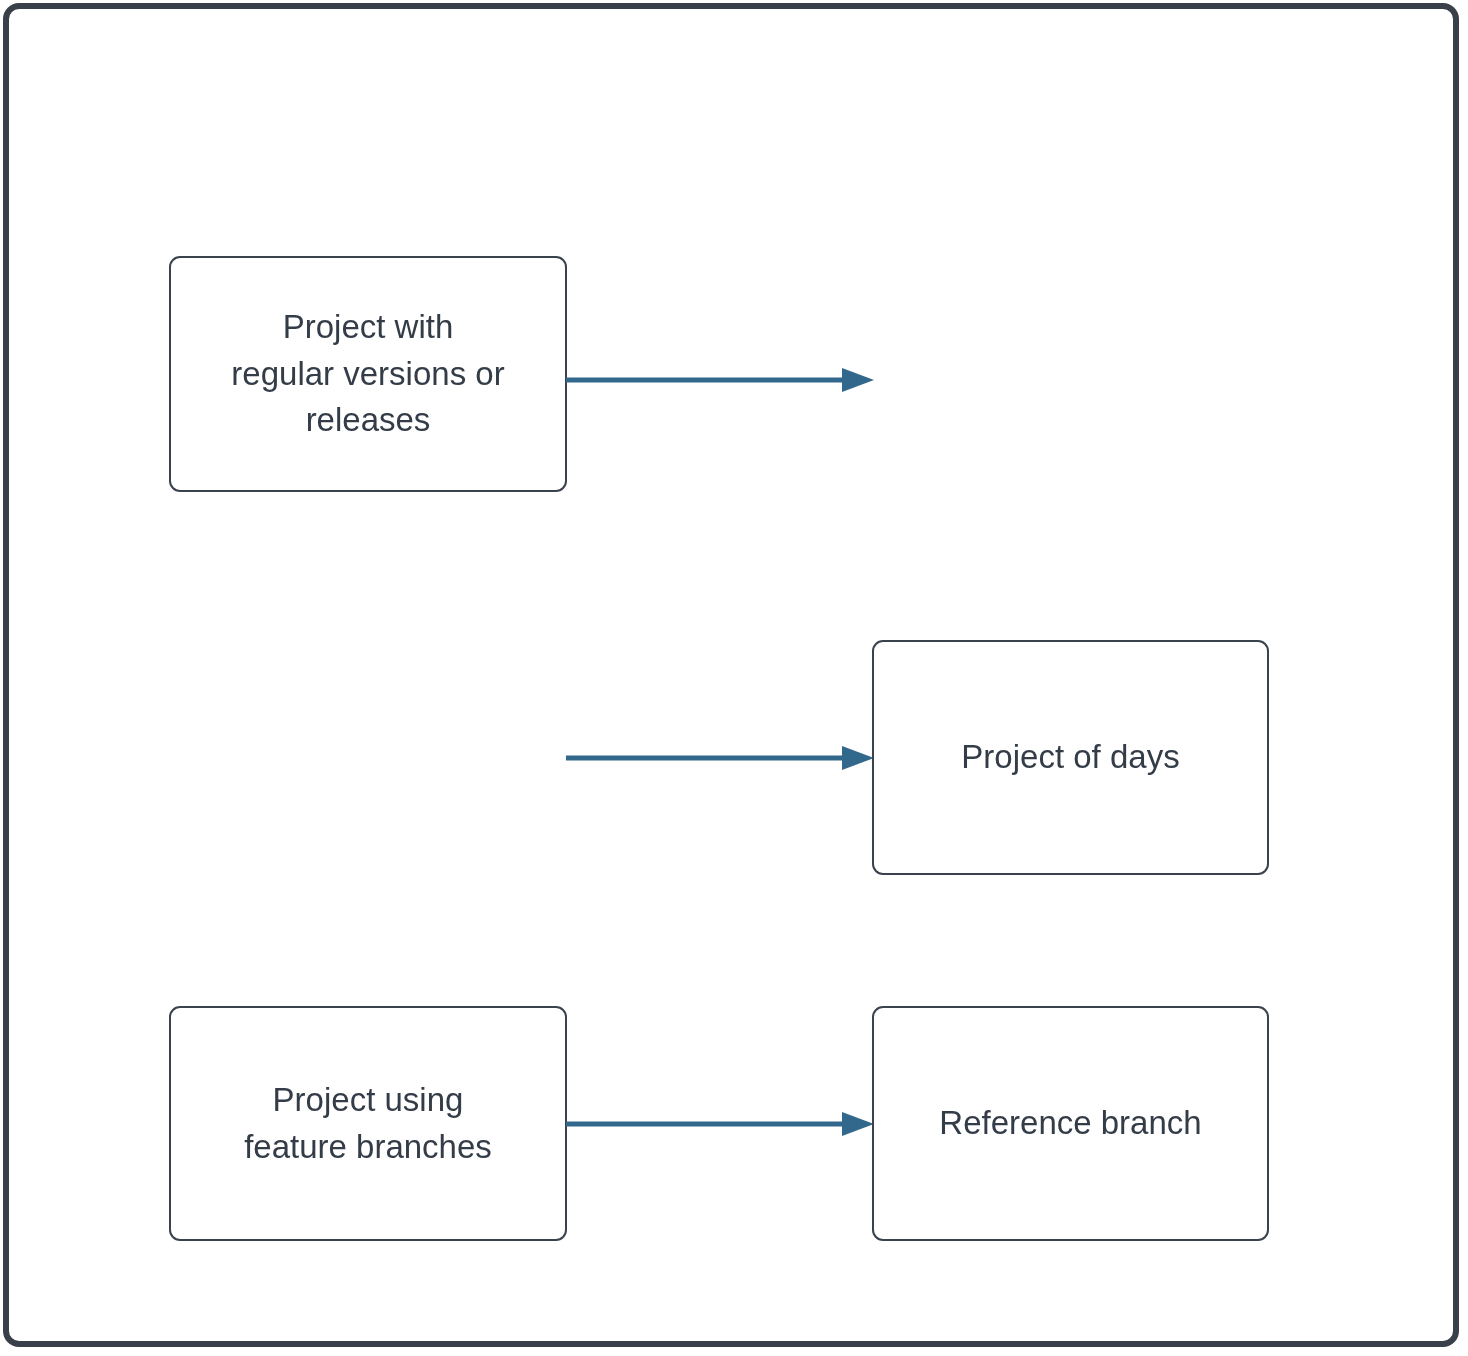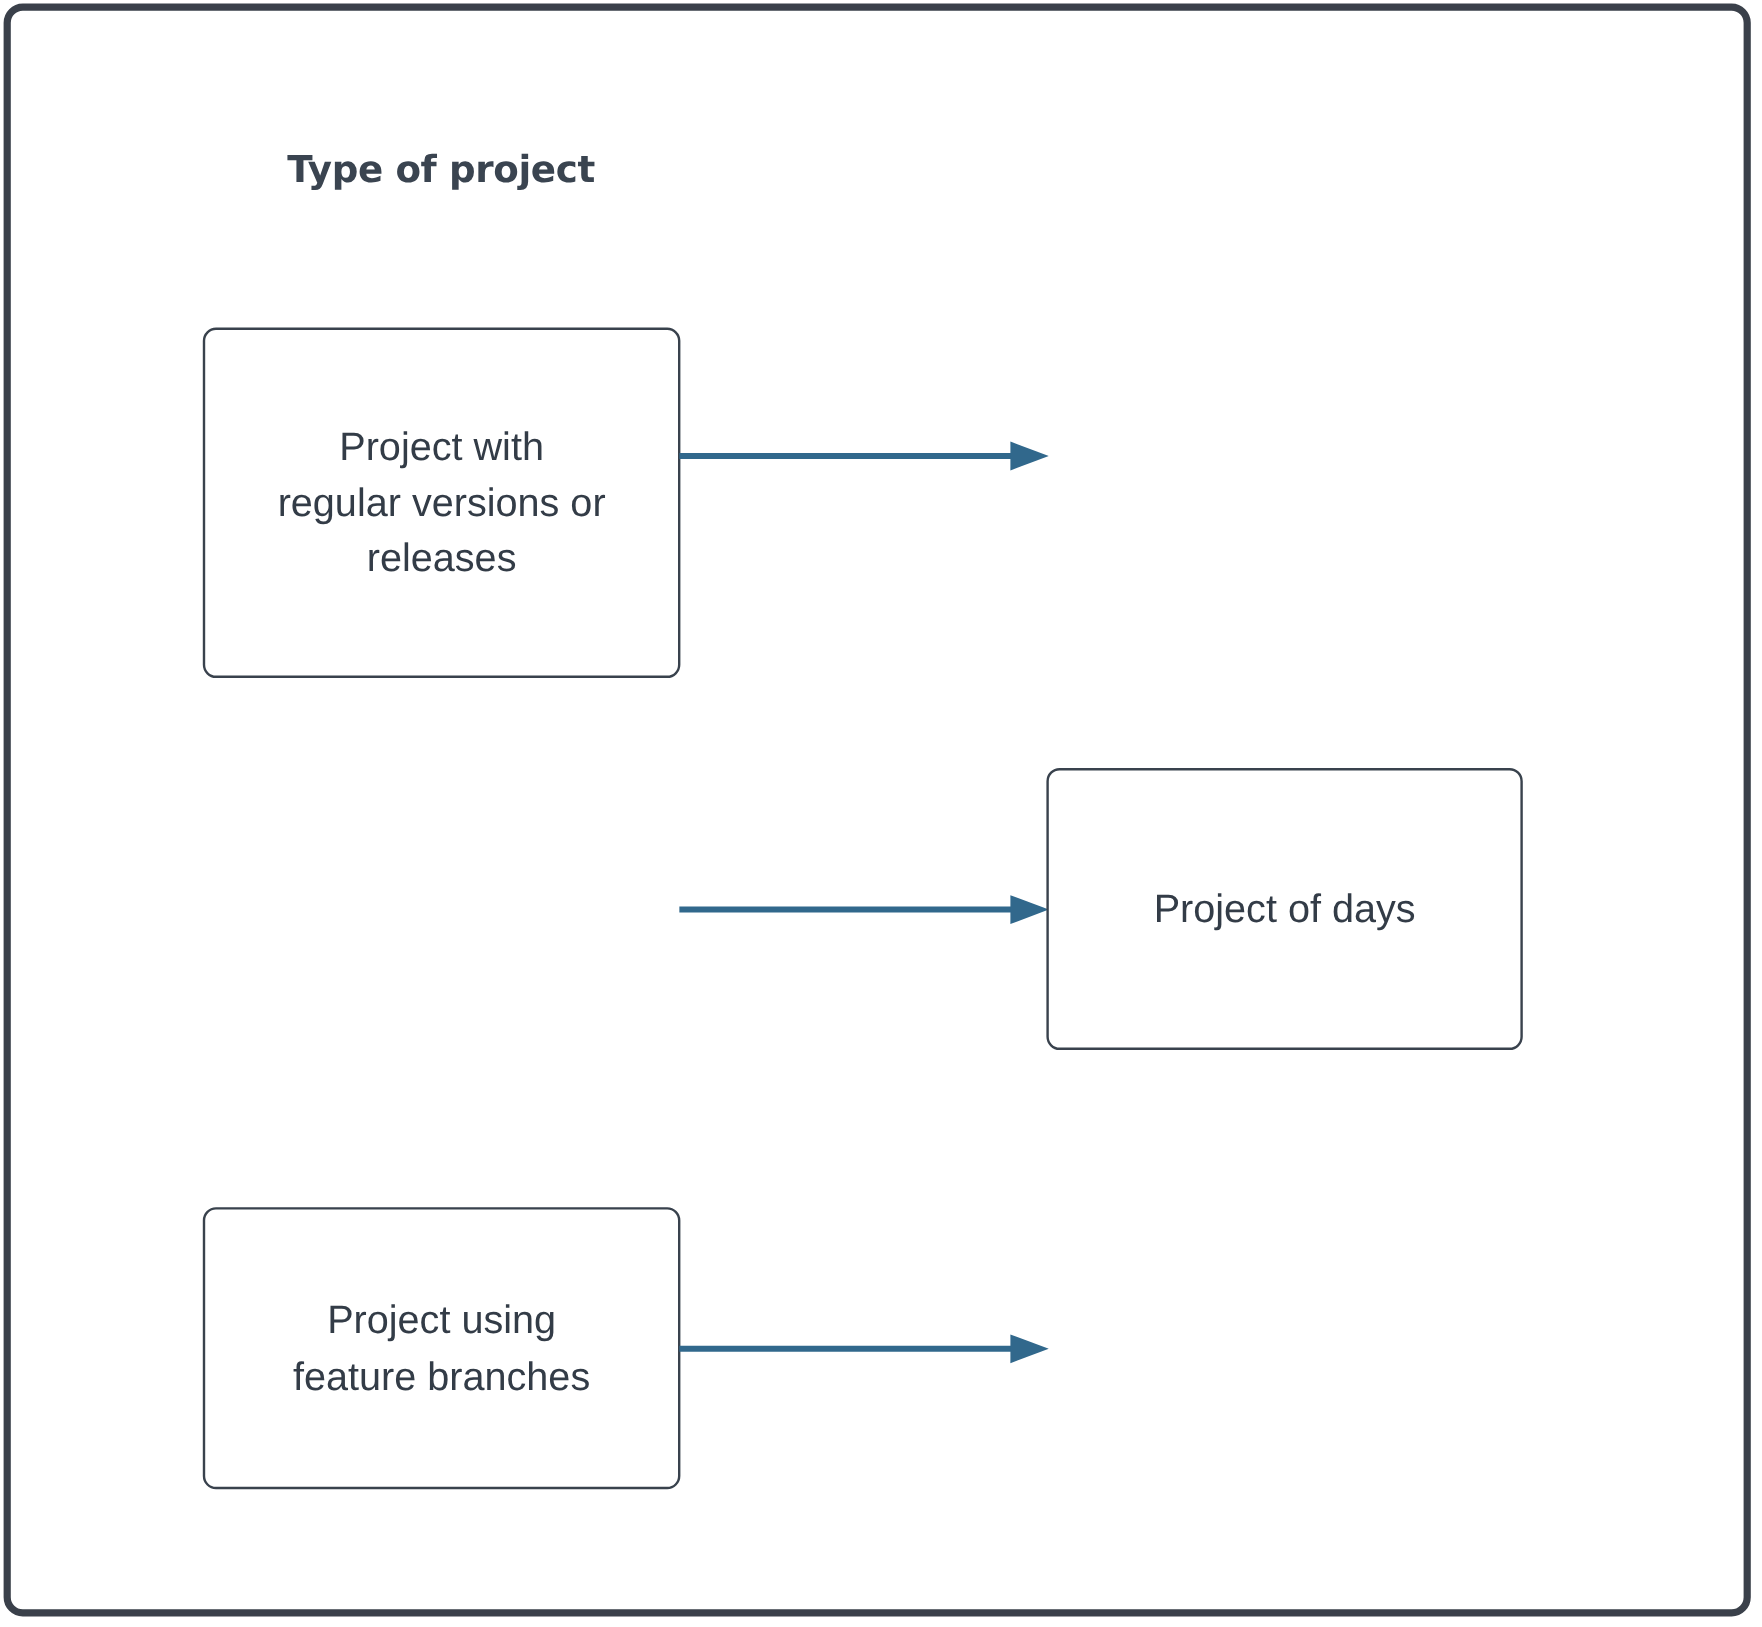--- a/index.html
+++ b/index.html
@@ -78,21 +78,21 @@
     text-align: center;
     line-height: 1.42;
     white-space: pre-line;
   }
 
   
   .col-left  { left: 169px;  width: 398px; }
   
   .col-right { left: 872px;  width: 397px; }
 
-  .row-1 { top: 273px;  height: 292px; }
+  .row-1 { top: 256px;  height: 236px; }
   .row-2 { top: 640px;  height: 235px; }
   .row-3 { top: 1006px; height: 235px; }
 
   
   .connector {
     position: absolute;
     left: 566px;
     width: 308px;
     height: 30px;
   }
@@ -101,21 +101,20 @@
   .conn-2 { top: 743px; }
   .conn-3 { top: 1109px; }
 </style>
 </head>
 <body>
 
 <div id="canvas">
 
   <div id="frame"></div>
 
-  <div id="header-left" class="col-header">Type of project</div>
 
 
   <div class="node-box col-left row-1">
     <span class="node-label">Project with
 regular versions or
 releases</span>
   </div>
 
   <div class="connector conn-1">
     <svg viewBox="0 0 308 30" preserveAspectRatio="none">
@@ -142,14 +141,17 @@
 feature branches</span>
   </div>
 
   <div class="connector conn-3">
     <svg viewBox="0 0 308 30" preserveAspectRatio="none">
       <line x1="0" y1="15" x2="278" y2="15" stroke="#31688c" stroke-width="5"></line>
       <polygon points="276,3 308,15 276,27" fill="#31688c"></polygon>
     </svg>
   </div>
 
+  <div class="node-box col-right row-3">
+    <span class="node-label">Reference branch</span>
+  </div>
 
 </div>
 
 </body></html>

